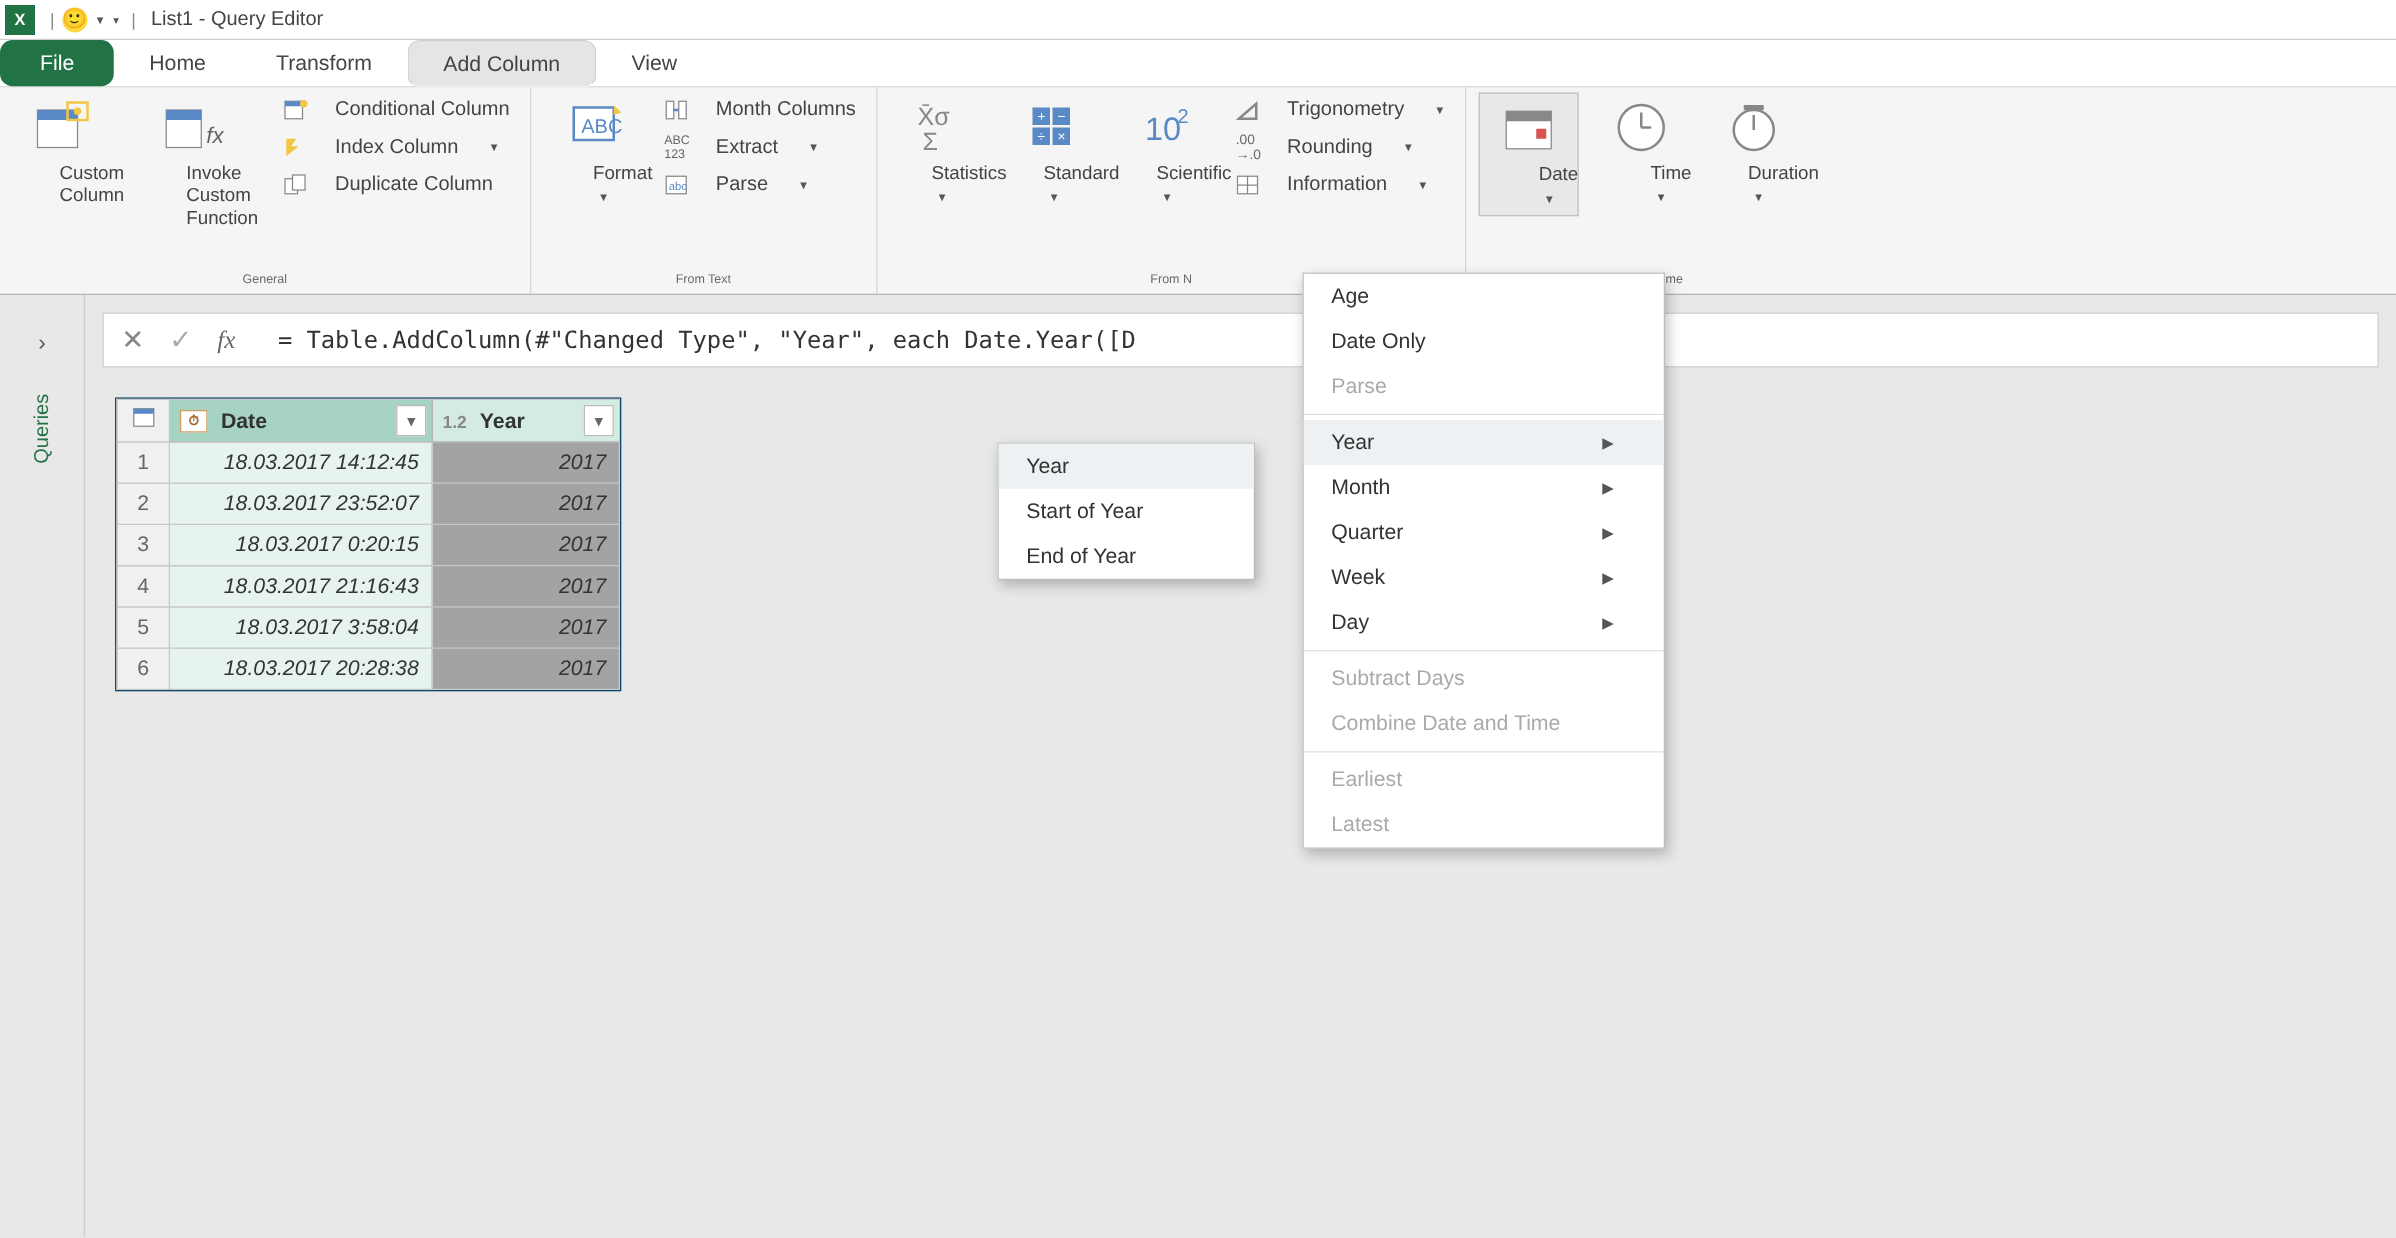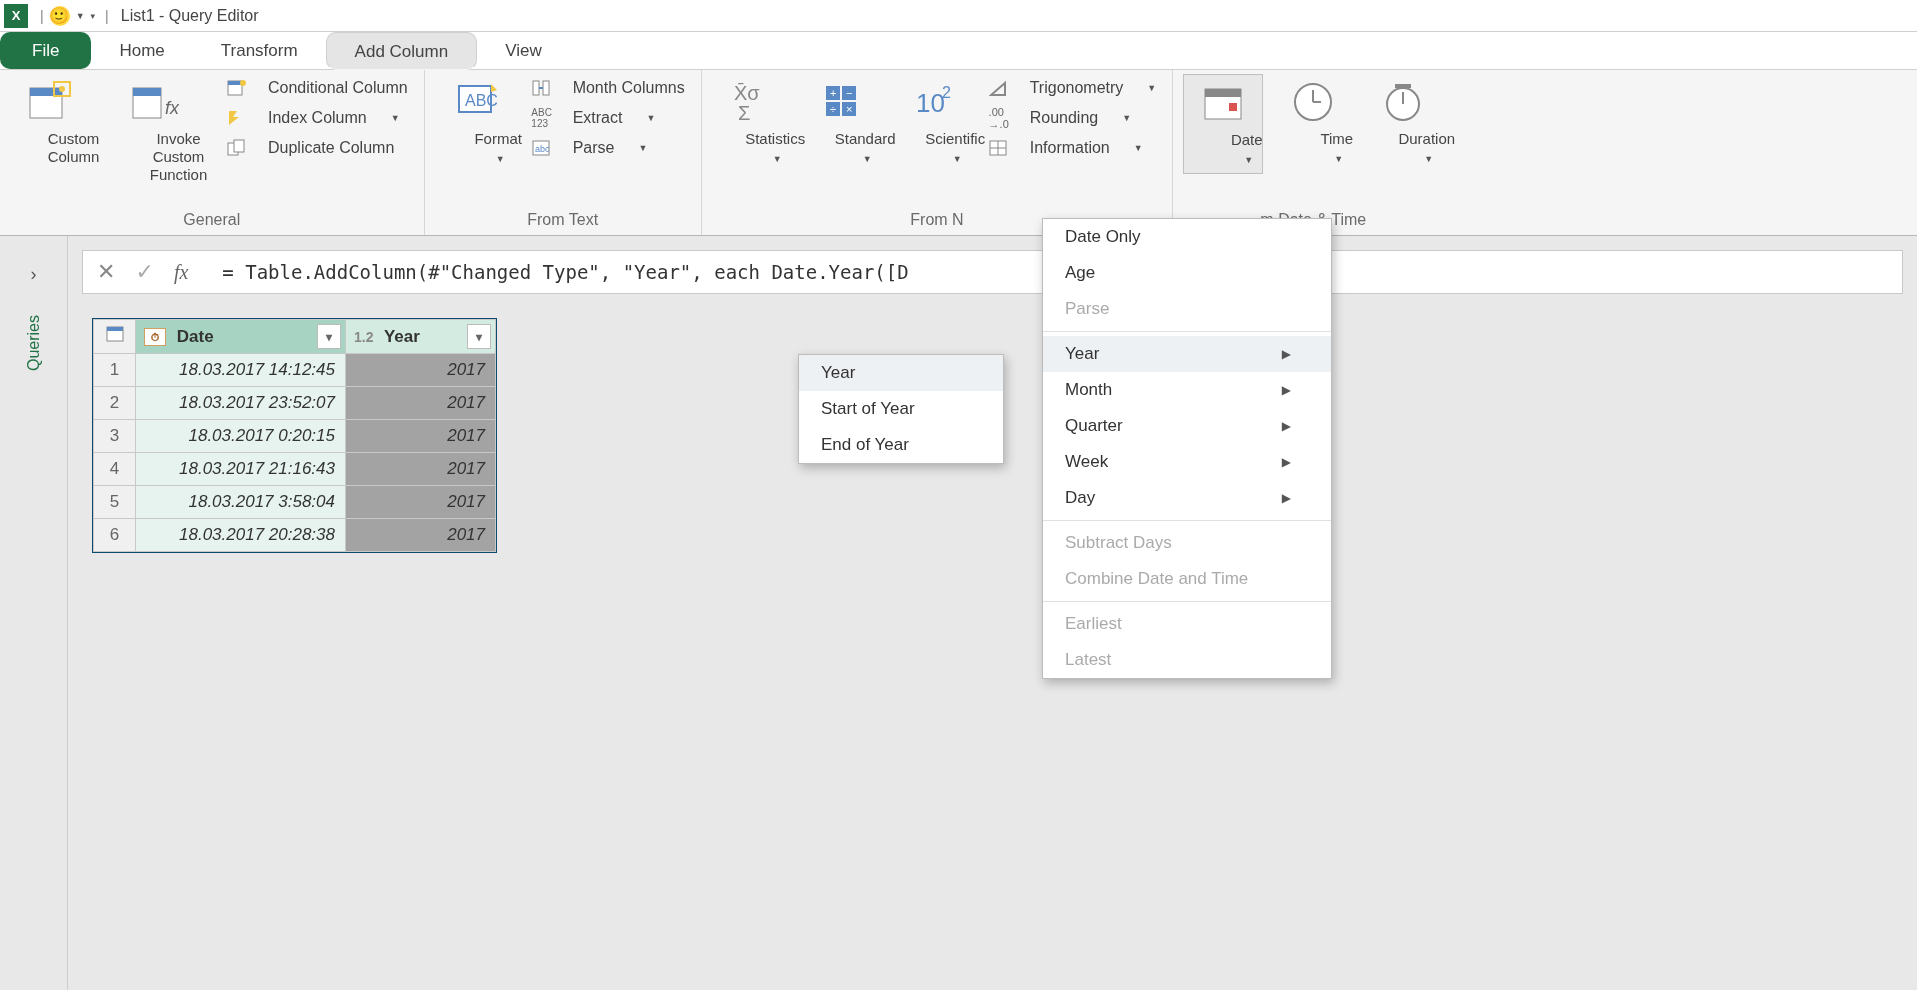--- a/index.html
+++ b/index.html
@@ -17,24 +17,24 @@
 
 .ribbon-tabs { background: #fff; display: flex; height: 38px; border-bottom: 1px solid #d0d0d0; }
 .ribbon-tabs .tab { padding: 0 28px; line-height: 38px; font-size: 17px; color: #444; cursor: pointer; border-radius: 10px; }
 .ribbon-tabs .tab.file { background: #217346; color: #fff; padding: 0 32px; }
 .ribbon-tabs .tab.active { background: #e5e5e5; border: 1px solid #d0d0d0; border-bottom-color: #f5f5f5; margin-bottom: -1px; }
 
 
 .ribbon { background: #f5f5f5; display: flex; border-bottom: 1px solid #b5b5b5; height: 166px; }
 .group { border-right: 1px solid #d6d6d6; display: flex; flex-direction: column; padding: 4px 10px 2px; }
 .group-content { flex: 1; display: flex; align-items: flex-start; gap: 10px; }
-.group-label { text-align: center; font-size: 16px; color: #6a6a6a; padding: 2px 0 4px; }
+.group-label { text-align: center; font-size: 10px; color: #6a6a6a; padding: 2px 0 4px; }
 .big-btn { display: flex; flex-direction: column; align-items: center; width: 80px; padding: 4px 2px; cursor: pointer; }
 .big-btn .ic { width: 56px; height: 48px; display: flex; align-items: center; justify-content: center; margin-bottom: 4px; }
-.big-btn .lbl { text-align: center; font-size: 15px; line-height: 18px; color: #444; margin-left: 47px; }
+.big-btn .lbl { text-align: left; font-size: 15px; line-height: 18px; color: #444; margin-left: 47px; }
 .stack { display: flex; flex-direction: column; gap: 6px; padding-top: 2px; }
 .small-btn { display: flex; align-items: center; gap: 20px; padding: 2px 6px; cursor: pointer; font-size: 16px; color: #444; white-space: nowrap; }
 .small-btn .ic { width: 22px; height: 20px; display: flex; align-items: center; justify-content: center; }
 .drop-arrow { font-size: 9px; color: #555; margin-left: 4px; }
 
 .date-btn-highlight { background: #e8e8e8; border: 1px solid #c0c0c0; }
 
 
 .workspace { display: flex; height: calc(100% - 236px); }
 .sidebar { width: 68px; background: #e8e8e8; border-right: 1px solid #ccc; display: flex; flex-direction: column; align-items: center; padding-top: 28px; gap: 30px; }
@@ -378,24 +378,24 @@
               <td class="data2">2017</td>
             </tr>
       </tbody>
         </table>
     </div>
   </div>
 </div>
 
 <div class="menu date-menu">
   <div class="mi">
+      <span>Age</span>
+    </div>
+  <div class="mi">
       <span>Date Only</span>
-    </div>
-  <div class="mi">
-      <span>Age</span>
     </div>
   <div class="mi disabled">
       <span>Parse</span>
     </div>
   <div class="msep"></div>
   <div class="mi hov">
       <span>Year</span>
       <span class="arrow">▶</span>
     </div>
   <div class="mi">

